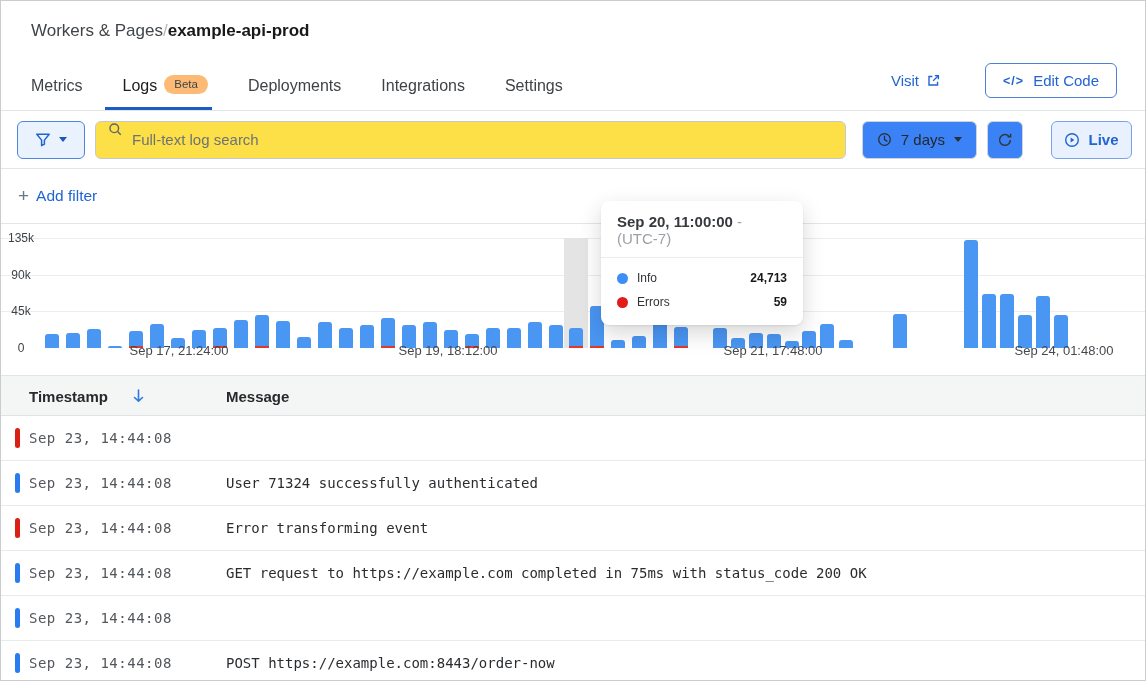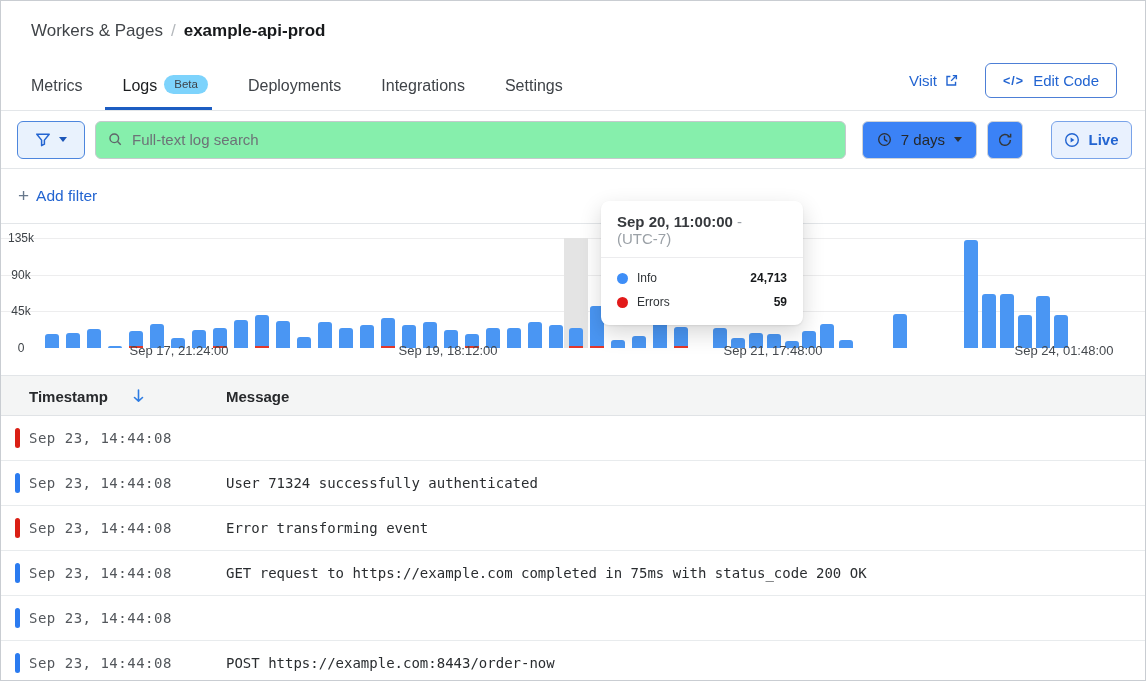--- a/index.html
+++ b/index.html
@@ -4,43 +4,43 @@
 <style>
   * { margin:0; padding:0; box-sizing:border-box; }
   html,body { background:#eef0f2; }
   .page {
     position:relative; width:1146px; height:681px; margin:0 auto;
     background:#ffffff; border:1px solid #c9cdd2; overflow:hidden;
     font-family:"Liberation Sans", sans-serif; color:#202326;
   }
   
   .topbar { position:relative; height:110px; border-bottom:1px solid #e3e6e9; }
-  .breadcrumb { padding:20px 0 0 30px; font-size:17px; color:#414549; display:flex; gap:8px; align-items:baseline;}
+  .breadcrumb { padding:20px 0 0 30px; font-size:17px; color:#414549; display:flex; align-items:baseline;}
   .breadcrumb .sep { color:#b4b8bc; }
   .breadcrumb .current { color:#17191b; font-weight:bold; }
   .tabs-row { position:absolute; left:30px; right:28px; bottom:0; display:flex; align-items:flex-end; justify-content:space-between; }
   .tabs { display:flex; gap:40px; }
   .tab { position:relative; padding-bottom:15px; font-size:16px; color:#3f4348; cursor:pointer; display:flex; align-items:center; gap:7px;}
   .tab.active { color:#1b1d1f; }
   .tab.active::after { content:""; position:absolute; left:-18px; right:-4px; bottom:0; height:3px; background:#1d5dc2; }
-  .badge { background:#7dd3fc; color:#3e4349; font-size:11.5px; padding:3px 10px 4px; border-radius:10px; position:relative; top:-1px;}
-  .top-actions { display:flex; align-items:center; gap:26px; padding-bottom:12px; }
+  .badge { background:#fdba74; color:#3e4349; font-size:11.5px; padding:3px 10px 4px; border-radius:10px; position:relative; top:-1px;}
+  .top-actions { display:flex; align-items:center; gap:44px; padding-bottom:12px; }
   .visit-link { display:flex; align-items:center; gap:7px; color:#2264d1; font-size:15px; cursor:pointer; }
   .edit-code-btn { display:flex; align-items:center; gap:9px; border:1px solid #4d7fd6; border-radius:6px;
     padding:8px 17px; color:#2264d1; font-size:15px; background:#fff; cursor:pointer; font-family:inherit;}
   .code-glyph { font-size:12.5px; font-weight:bold; letter-spacing:1px; }
   
   .toolbar { height:58px; border-bottom:1px solid #e3e6e9; display:flex; align-items:center; padding:0 13px 0 16px; }
   .btn { display:flex; align-items:center; justify-content:center; background:#3b82f6; border:1px solid #d0d3d7;
     border-radius:6px; height:38px; font-size:15px; color:#25282b; cursor:pointer; font-family:inherit;}
   .filter-btn { width:68px; gap:8px; background:#e9f2fd; border-color:#4d86dd; margin-right:10px; }
   .caret { width:0; height:0; border-left:4.5px solid transparent; border-right:4.5px solid transparent; border-top:5.5px solid #1c56b8; }
   .caret.dark { border-top-color:#2c2f33; }
-  .search-box { flex:1; height:38px; border:1px solid #c5c9cd; border-radius:6px; display:flex; align-items:center;
-    gap:9px; padding:0 12px; margin-right:16px; background:#86efac; }
+  .search-box { flex:1; height:38px; border:1px solid #c5c9cd; border-radius:6px; display:flex; 
+    gap:9px; padding:0 12px; margin-right:16px; background:#fde047; }
   .search-box input { flex:1; border:none; outline:none; font-size:15px; color:#25282b; font-family:inherit; background:transparent;}
   .search-box input::placeholder { color:#6d7277; }
   .time-btn { padding:0 14px; gap:9px; margin-right:10px; }
   .refresh-btn { width:36px; margin-right:28px; }
   .live-btn { width:81px; gap:8px; background:#e9f1fe; border-color:#79a3e9; color:#2264d1; font-weight:bold; }
   
   .addfilter-row { height:55px; border-bottom:1px solid #e3e6e9; display:flex; align-items:center; padding-left:17px; }
   .plus-glyph { font-size:19px; color:#68788c; margin-right:7px; font-weight:400; }
   .addfilter-label { color:#2264d1; font-size:15.5px; cursor:pointer; }
   

